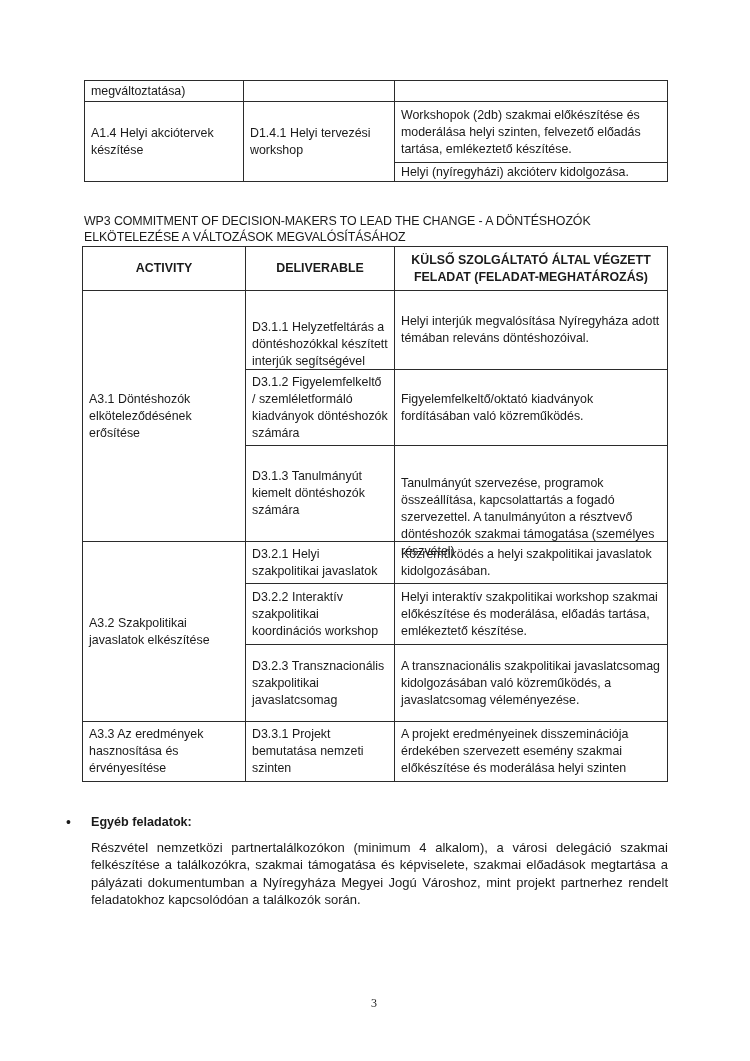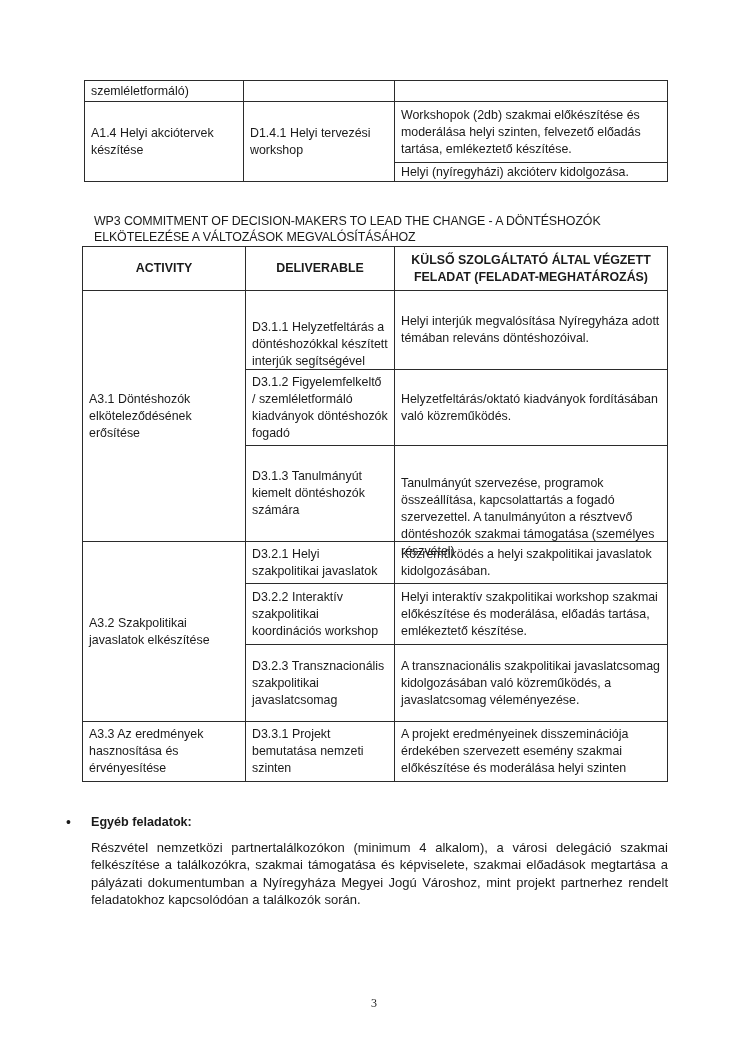--- a/index.html
+++ b/index.html
@@ -23,28 +23,28 @@
 
   <div class="line-h" style="left:84px;top:80px;width:584px;"></div>
   <div class="line-h" style="left:84px;top:101px;width:584px;"></div>
   <div class="line-h" style="left:394px;top:162px;width:274px;"></div>
   <div class="line-h" style="left:84px;top:181px;width:584px;"></div>
   <div class="line-v" style="left:84px;top:80px;height:102px;"></div>
   <div class="line-v" style="left:243px;top:80px;height:102px;"></div>
   <div class="line-v" style="left:394px;top:80px;height:102px;"></div>
   <div class="line-v" style="left:667px;top:80px;height:102px;"></div>
 
-  <div class="cell" style="left:85px;top:81px;width:158px;height:20px;">szemléletformáló)</div>
+  <div class="cell" style="left:85px;top:81px;width:158px;height:20px;">megváltoztatása)</div>
   <div class="cell" style="left:85px;top:102px;width:158px;height:79px;">A1.4 Helyi akciótervek készítése</div>
   <div class="cell" style="left:244px;top:102px;width:150px;height:79px;">D1.4.1 Helyi tervezési workshop</div>
   <div class="cell" style="left:395px;top:102px;width:272px;height:60px;">Workshopok (2db) szakmai előkészítése és moderálása helyi szinten, felvezető előadás tartása, emlékeztető készítése.</div>
   <div class="cell" style="left:395px;top:163px;width:272px;height:18px;">Helyi (nyíregyházi) akcióterv kidolgozása.</div>
 </div>
 
-<div class="abs heading" style="left:84px;top:213px;width:600px;margin-left:10px;">WP3 COMMITMENT OF DECISION-MAKERS TO LEAD THE CHANGE - A DÖNTÉSHOZÓK ELKÖTELEZÉSE A VÁLTOZÁSOK MEGVALÓSÍTÁSÁHOZ</div>
+<div class="abs heading" style="left:84px;top:213px;width:600px;">WP3 COMMITMENT OF DECISION-MAKERS TO LEAD THE CHANGE - A DÖNTÉSHOZÓK ELKÖTELEZÉSE A VÁLTOZÁSOK MEGVALÓSÍTÁSÁHOZ</div>
 
 <div>
 
   <div class="line-h" style="left:82px;top:246px;width:586px;"></div>
   <div class="line-h" style="left:82px;top:290px;width:586px;"></div>
   <div class="line-h" style="left:245px;top:369px;width:423px;"></div>
   <div class="line-h" style="left:245px;top:445px;width:423px;"></div>
   <div class="line-h" style="left:82px;top:541px;width:586px;"></div>
   <div class="line-h" style="left:245px;top:583px;width:423px;"></div>
   <div class="line-h" style="left:245px;top:644px;width:423px;"></div>
@@ -56,22 +56,22 @@
   <div class="line-v" style="left:394px;top:246px;height:536px;"></div>
   <div class="line-v" style="left:667px;top:246px;height:536px;"></div>
 
   <div class="cell hdr" style="left:83px;top:247px;width:162px;height:43px;text-align:center;">ACTIVITY</div>
   <div class="cell hdr" style="left:246px;top:247px;width:148px;height:43px;">DELIVERABLE</div>
   <div class="cell hdr" style="left:395px;top:247px;width:272px;height:43px;">KÜLSŐ SZOLGÁLTATÓ ÁLTAL VÉGZETT FELADAT (FELADAT-MEGHATÁROZÁS)</div>
 
   <div class="cell" style="left:83px;top:291px;width:162px;height:250px;">A3.1 Döntéshozók elköteleződésének erősítése</div>
   <div class="cell" style="left:246px;top:305px;width:148px;height:78px;">D3.1.1 Helyzetfeltárás a döntéshozókkal készített interjúk segítségével</div>
   <div class="cell" style="left:395px;top:291px;width:272px;height:78px;">Helyi interjúk megvalósítása Nyíregyháza adott témában releváns döntéshozóival.</div>
-  <div class="cell" style="left:246px;top:370px;width:148px;height:75px;">D3.1.2 Figyelemfelkeltő / szemléletformáló kiadványok döntéshozók fogadó</div>
-  <div class="cell" style="left:395px;top:370px;width:272px;height:75px;">Helyzetfeltárás/oktató kiadványok fordításában való közreműködés.</div>
+  <div class="cell" style="left:246px;top:370px;width:148px;height:75px;">D3.1.2 Figyelemfelkeltő / szemléletformáló kiadványok döntéshozók számára</div>
+  <div class="cell" style="left:395px;top:370px;width:272px;height:75px;">Figyelemfelkeltő/oktató kiadványok fordításában való közreműködés.</div>
   <div class="cell" style="left:246px;top:446px;width:148px;height:95px;">D3.1.3 Tanulmányút kiemelt döntéshozók számára</div>
   <div class="cell" style="left:395px;top:446px;width:272px;height:95px;margin-top:24px;">Tanulmányút szervezése, programok összeállítása, kapcsolattartás a fogadó szervezettel. A tanulmányúton a résztvevő döntéshozók szakmai támogatása (személyes részvétel)</div>
 
   <div class="cell" style="left:83px;top:542px;width:162px;height:179px;">A3.2 Szakpolitikai javaslatok elkészítése</div>
   <div class="cell" style="left:246px;top:542px;width:148px;height:41px;">D3.2.1 Helyi szakpolitikai javaslatok</div>
   <div class="cell" style="left:395px;top:542px;width:272px;height:41px;">Közreműködés a helyi szakpolitikai javaslatok kidolgozásában.</div>
   <div class="cell" style="left:246px;top:584px;width:148px;height:60px;">D3.2.2 Interaktív szakpolitikai koordinációs workshop</div>
   <div class="cell" style="left:395px;top:584px;width:272px;height:60px;">Helyi interaktív szakpolitikai workshop szakmai előkészítése és moderálása, előadás tartása, emlékeztető készítése.</div>
   <div class="cell" style="left:246px;top:645px;width:148px;height:76px;">D3.2.3 Transznacionális szakpolitikai javaslatcsomag</div>
   <div class="cell" style="left:395px;top:645px;width:272px;height:76px;">A transznacionális szakpolitikai javaslatcsomag kidolgozásában való közreműködés, a javaslatcsomag véleményezése.</div>

